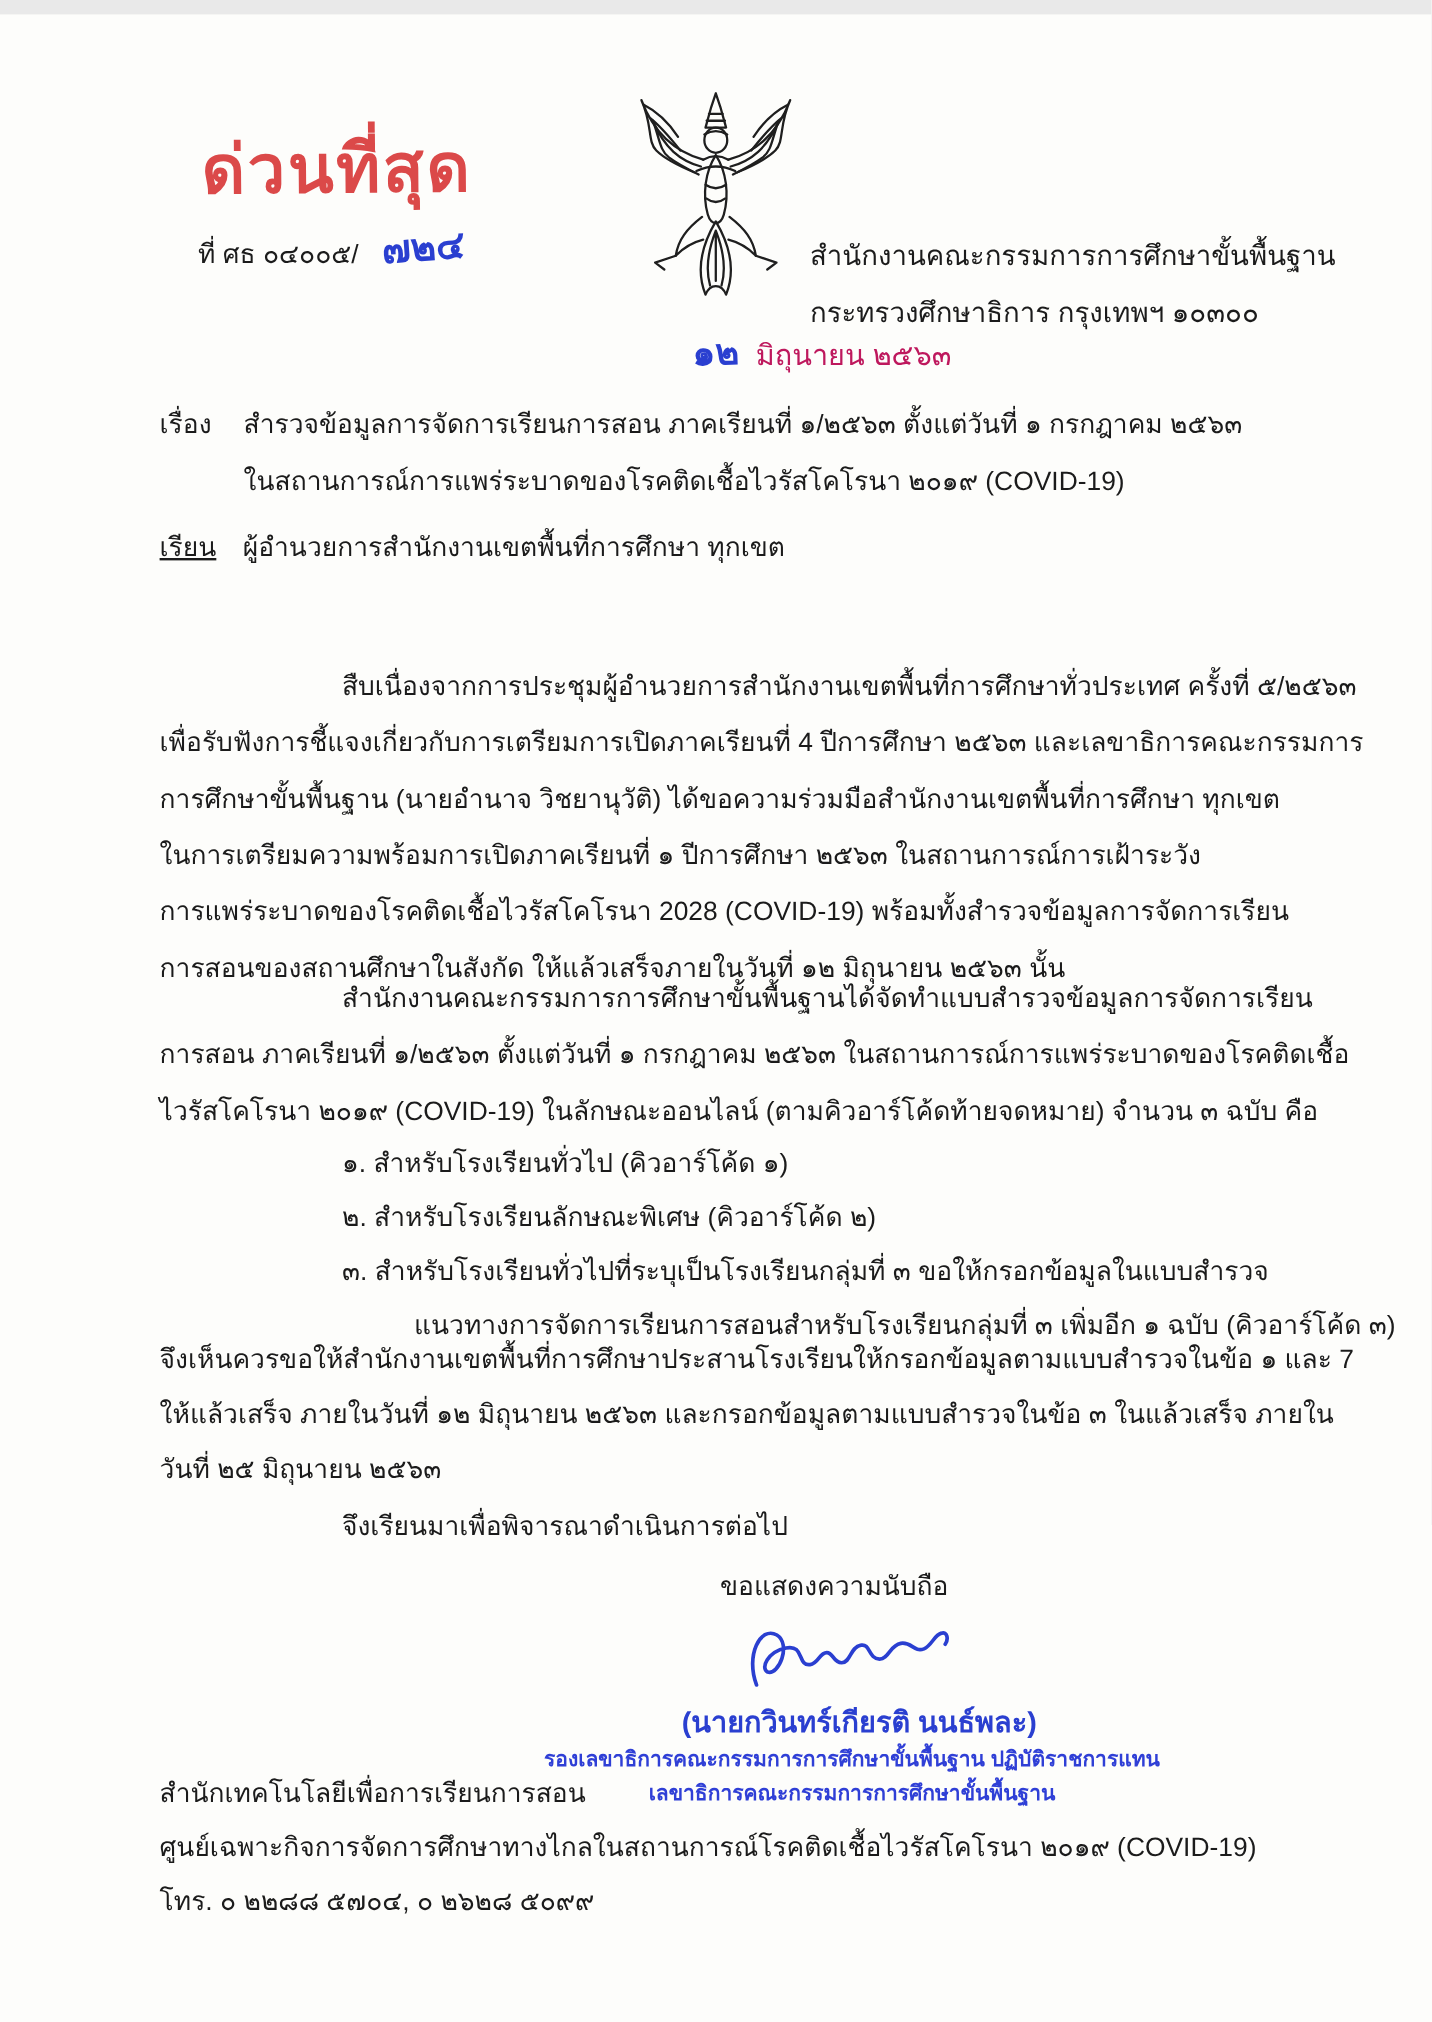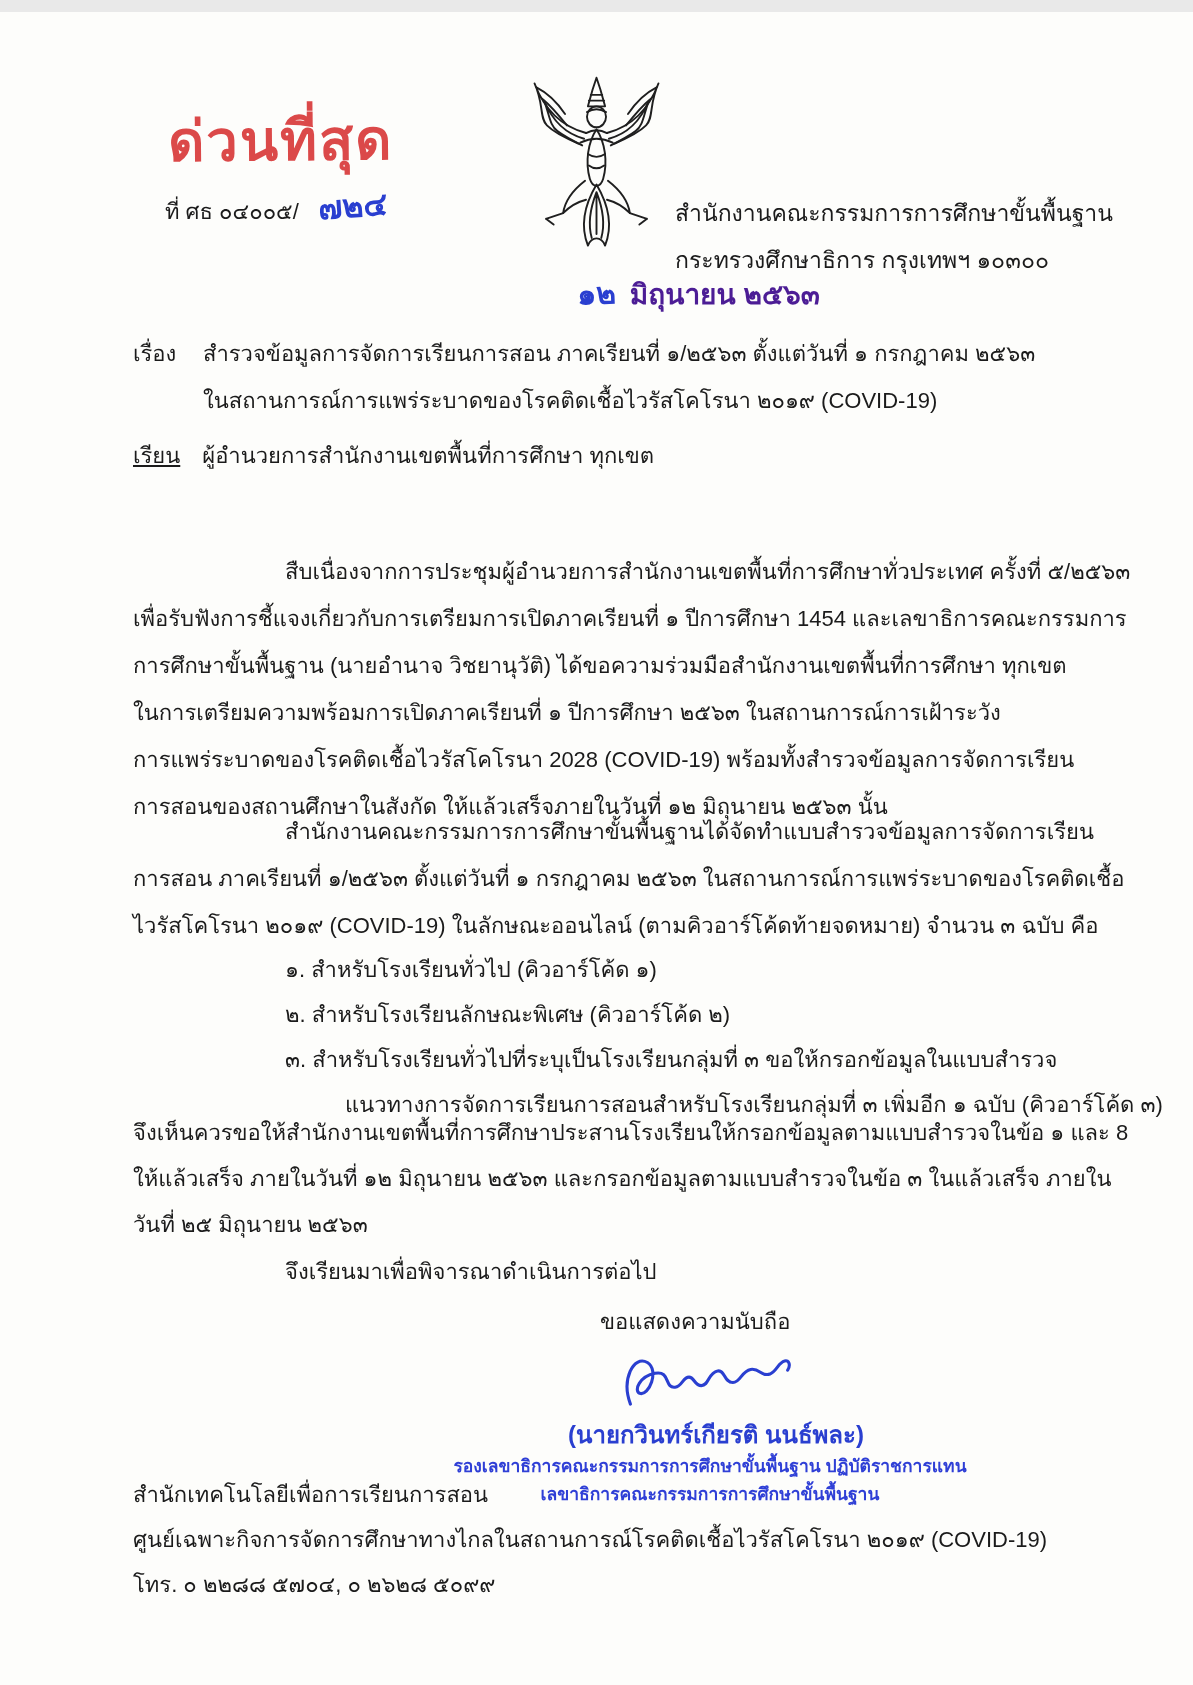--- a/index.html
+++ b/index.html
@@ -32,21 +32,21 @@
   .ref-hand {
     left:318px; top:168px;
     font-size:32px; font-weight:bold;
     color:#2a3fd0;
     transform:rotate(-4deg);
   }
   .emblem { left:525px; top:60px; }
   .letterhead { left:675px; top:178px; width:440px; font-size:23px; line-height:47px; }
   .dateline { left:577px; top:258px; display:flex; align-items:baseline; gap:14px; }
   .dateline .day { font-size:30px; font-weight:bold; color:#2a3fd0; transform:rotate(-2deg); }
-  .dateline .my { font-size:28px; color:#4c1d95;font-weight:bold; }
+  .dateline .my { font-size:24px; color:#be185d; }
 
   .subject1 { left:133px; top:318px; }
   .subject1 .lbl { display:inline-block; width:70px; }
   .subject2 { left:203px; top:365px; }
   .recipient { left:133px; top:420px; }
   .recipient .lbl { display:inline-block; margin-right:22px;text-decoration:underline; }
   .attachment { left:133px; top:468px; }
   .attachment .lbl { display:inline-block; margin-right:20px; }
 
   .para1 { left:133px; top:536px; width:1000px; }
@@ -132,42 +132,42 @@
   </div>
   <div class="abs line subject2">ในสถานการณ์การแพร่ระบาดของโรคติดเชื้อไวรัสโคโรนา ๒๐๑๙ (COVID-19)</div>
 
   <div class="abs line recipient">
     <span class="lbl">เรียน</span><span>ผู้อำนวยการสำนักงานเขตพื้นที่การศึกษา ทุกเขต</span>
   </div>
 
 
   <div class="abs para1">
     <div class="line ind1">สืบเนื่องจากการประชุมผู้อำนวยการสำนักงานเขตพื้นที่การศึกษาทั่วประเทศ ครั้งที่ ๕/๒๕๖๓</div>
-    <div class="line">เพื่อรับฟังการชี้แจงเกี่ยวกับการเตรียมการเปิดภาคเรียนที่ ๑ ปีการศึกษา 1454  และเลขาธิการคณะกรรมการ</div>
+    <div class="line">เพื่อรับฟังการชี้แจงเกี่ยวกับการเตรียมการเปิดภาคเรียนที่ 4 ปีการศึกษา ๒๕๖๓  และเลขาธิการคณะกรรมการ</div>
     <div class="line">การศึกษาขั้นพื้นฐาน (นายอำนาจ วิชยานุวัติ) ได้ขอความร่วมมือสำนักงานเขตพื้นที่การศึกษา ทุกเขต</div>
     <div class="line">ในการเตรียมความพร้อมการเปิดภาคเรียนที่ ๑ ปีการศึกษา ๒๕๖๓ ในสถานการณ์การเฝ้าระวัง</div>
     <div class="line">การแพร่ระบาดของโรคติดเชื้อไวรัสโคโรนา 2028 (COVID-19)  พร้อมทั้งสำรวจข้อมูลการจัดการเรียน</div>
     <div class="line">การสอนของสถานศึกษาในสังกัด ให้แล้วเสร็จภายในวันที่ ๑๒ มิถุนายน ๒๕๖๓ นั้น</div>
   </div>
 
   <div class="abs para2">
     <div class="line ind1">สำนักงานคณะกรรมการการศึกษาขั้นพื้นฐานได้จัดทำแบบสำรวจข้อมูลการจัดการเรียน</div>
     <div class="line">การสอน ภาคเรียนที่ ๑/๒๕๖๓ ตั้งแต่วันที่ ๑ กรกฎาคม ๒๕๖๓ ในสถานการณ์การแพร่ระบาดของโรคติดเชื้อ</div>
     <div class="line">ไวรัสโคโรนา ๒๐๑๙ (COVID-19) ในลักษณะออนไลน์ (ตามคิวอาร์โค้ดท้ายจดหมาย) จำนวน ๓ ฉบับ คือ</div>
   </div>
 
   <div class="abs list">
     <div class="line ind1">๑. สำหรับโรงเรียนทั่วไป (คิวอาร์โค้ด ๑)</div>
     <div class="line ind1">๒. สำหรับโรงเรียนลักษณะพิเศษ (คิวอาร์โค้ด ๒)</div>
     <div class="line ind1">๓. สำหรับโรงเรียนทั่วไปที่ระบุเป็นโรงเรียนกลุ่มที่ ๓  ขอให้กรอกข้อมูลในแบบสำรวจ</div>
     <div class="line ind2">แนวทางการจัดการเรียนการสอนสำหรับโรงเรียนกลุ่มที่ ๓ เพิ่มอีก ๑ ฉบับ (คิวอาร์โค้ด ๓)</div>
   </div>
 
   <div class="abs para3">
-    <div class="line">จึงเห็นควรขอให้สำนักงานเขตพื้นที่การศึกษาประสานโรงเรียนให้กรอกข้อมูลตามแบบสำรวจในข้อ ๑ และ 8</div>
+    <div class="line">จึงเห็นควรขอให้สำนักงานเขตพื้นที่การศึกษาประสานโรงเรียนให้กรอกข้อมูลตามแบบสำรวจในข้อ ๑ และ 7</div>
     <div class="line">ให้แล้วเสร็จ ภายในวันที่ ๑๒ มิถุนายน ๒๕๖๓  และกรอกข้อมูลตามแบบสำรวจในข้อ ๓ ในแล้วเสร็จ ภายใน</div>
     <div class="line">วันที่ ๒๕ มิถุนายน ๒๕๖๓</div>
   </div>
 
   <div class="abs closing">
     <div class="line ind1">จึงเรียนมาเพื่อพิจารณาดำเนินการต่อไป</div>
   </div>
 
   <div class="abs salutation">ขอแสดงความนับถือ</div>
 

